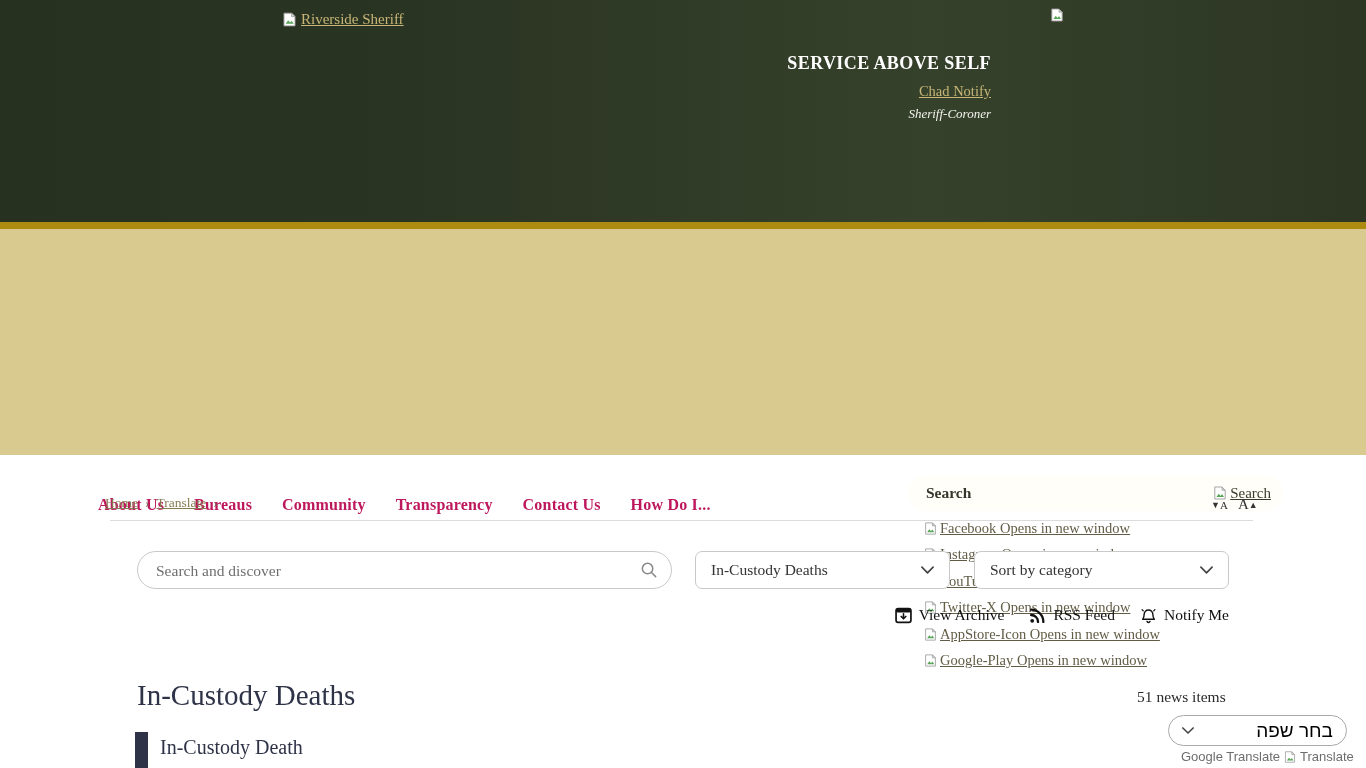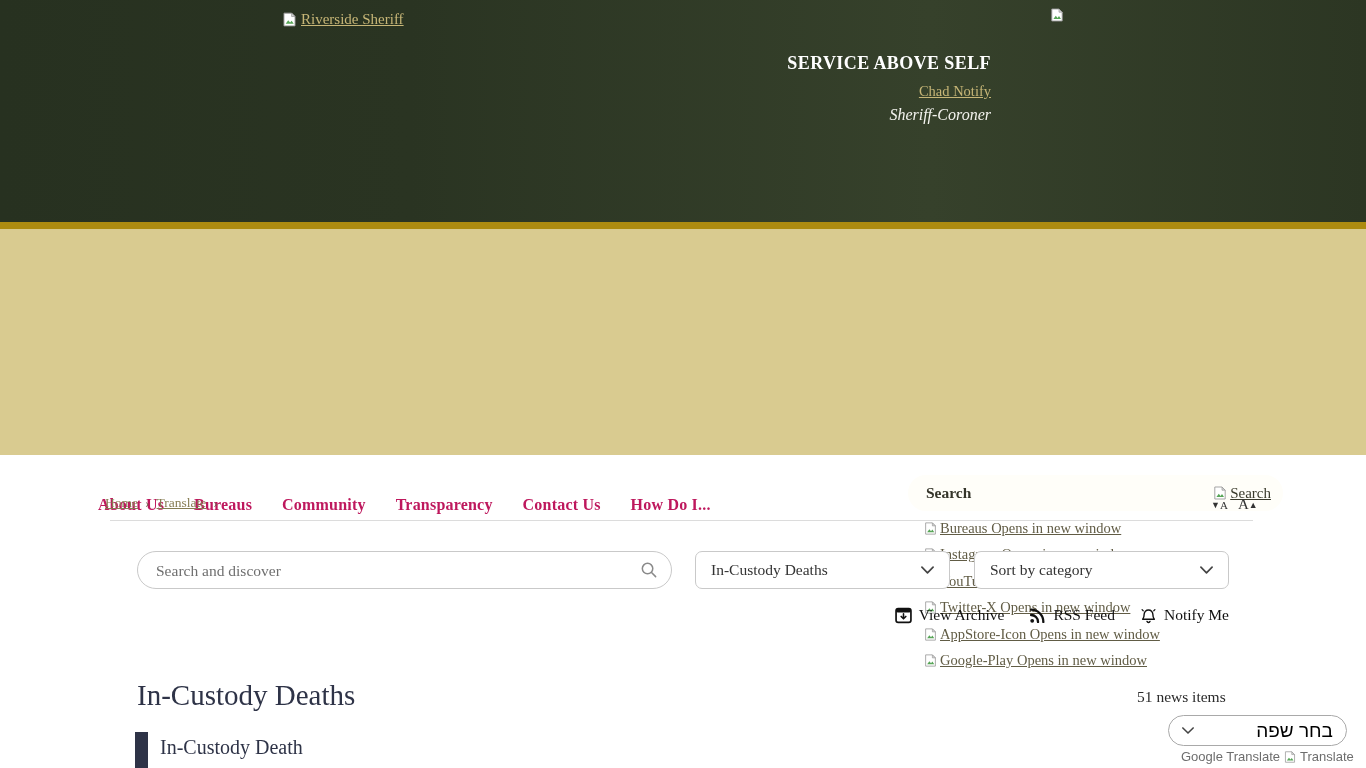--- a/index.html
+++ b/index.html
@@ -11,21 +11,21 @@
   .site-header{position:absolute;left:0;top:0;width:1366px;height:222px;
     background:linear-gradient(90deg,#273120 0%,#2a3422 30%,#36412b 68%,#2c3623 100%);}
   .logo-link{position:absolute;left:281px;top:11px;display:flex;align-items:center;gap:3px;
     color:#c7b677;font-size:15px;text-decoration:underline;cursor:pointer;}
   .logo-link .bimg{width:17px;height:17px;}
   .header-img2{position:absolute;left:1049px;top:7px;width:16px;height:16px;}
   .header-right{position:absolute;right:375px;top:53px;text-align:right;}
   .motto{color:#ffffff;font-weight:700;font-size:18px;letter-spacing:.4px;}
   .sheriff-link{display:inline-block;margin-top:9px;color:#c7b677;font-size:14.5px;
     text-decoration:underline;cursor:pointer;}
-  .sheriff-title{margin-top:6px;color:#f3f3ee;font-style:italic;font-size:16px;}
+  .sheriff-title{margin-top:6px;color:#f3f3ee;font-style:italic;font-size:13px;}
 
   
   .gold-stripe{position:absolute;left:0;top:222px;width:1366px;height:7px;background:#ad8b10;}
   .nav-section{position:absolute;left:0;top:229px;width:1366px;height:226px;background:#d9cb90;}
   .main-nav{position:absolute;left:98px;top:267px;display:flex;gap:30px;}
   .main-nav a{color:#be185d;font-size:16px;font-weight:700;cursor:pointer;letter-spacing:.2px;font-family:Liberation Serif, serif;}
 
   .nav-search{position:absolute;left:908px;top:246px;width:375px;height:36px;background:#fffef9;
     border-radius:18px;display:flex;align-items:center;padding:0 12px 0 16px;box-sizing:border-box;}
   .nav-search input{flex:1;border:none;outline:none;background:transparent;min-width:0;
@@ -158,21 +158,21 @@
           </svg>
         <span>Search</span>
       </a>
     </div>
 
     <div class="social">
       <a>
         <svg class="bimg">
             <use href="#sym-broken-img"></use>
           </svg>
-        <span>Bureaus Opens in new window</span>
+        <span>Facebook Opens in new window</span>
       </a>
       <a>
         <svg class="bimg">
             <use href="#sym-broken-img"></use>
           </svg>
         <span>Instagram Opens in new window</span>
       </a>
       <a>
         <svg class="bimg">
             <use href="#sym-broken-img"></use>

